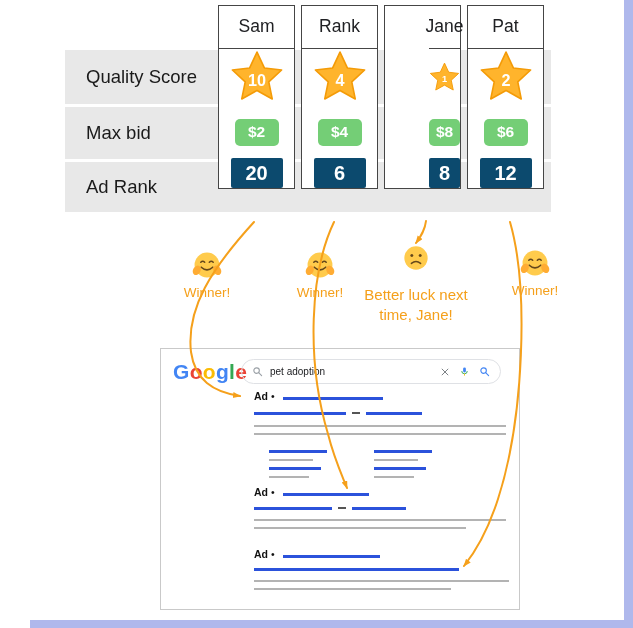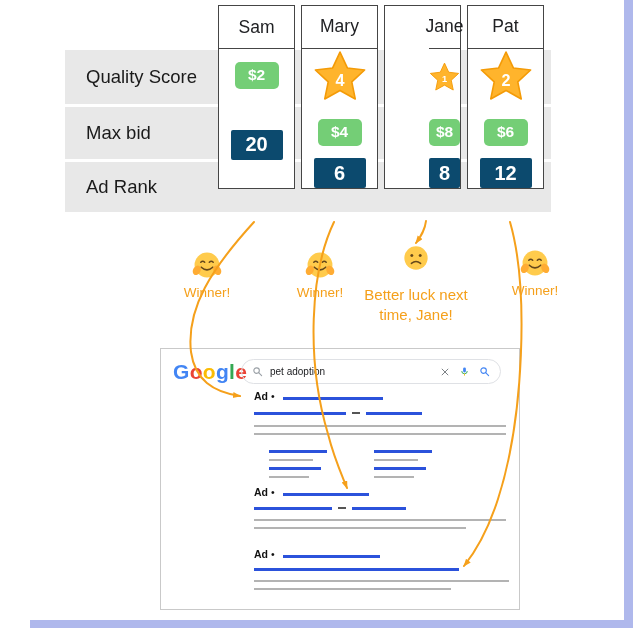--- a/index.html
+++ b/index.html
@@ -71,30 +71,36 @@
 </div>
 <div class="band" id="band-bid">
   <span>Max bid</span>
 </div>
 <div class="band" id="band-rank">
   <span>Ad Rank</span>
 </div>
 
 <div class="col" id="col-sam">
   <div class="hdr">Sam</div>
+  <div class="cell star">
+    <svg viewBox="0 0 50 50" width="56" height="54">
+      <path d="M25 1 L31.8 15.7 L47.8 17.6 L35.9 28.6 L39.1 44.4 L25 36.5 L10.9 44.4 L14.1 28.6 L2.2 17.6 L18.2 15.7 Z" fill="#FFB42C" stroke="#F49B07" stroke-width="1.5" stroke-linejoin="round"></path>
+      <text x="25" y="32" text-anchor="middle" font-size="15" font-weight="bold" fill="#fff">10</text>
+    </svg>
+  </div>
   <div class="cell bid">
     <div class="bid-badge">$2</div>
   </div>
   <div class="cell rank">
     <div class="rank-box">20</div>
   </div>
 </div>
 
 <div class="col" id="col-mary">
-  <div class="hdr">Mary</div>
+  <div class="hdr">Rank</div>
   <div class="cell star">
     <svg viewBox="0 0 50 50" width="56" height="54">
       <path d="M25 1 L31.8 15.7 L47.8 17.6 L35.9 28.6 L39.1 44.4 L25 36.5 L10.9 44.4 L14.1 28.6 L2.2 17.6 L18.2 15.7 Z" fill="#FFB42C" stroke="#F49B07" stroke-width="1.5" stroke-linejoin="round"></path>
       <text x="25" y="32" text-anchor="middle" font-size="15" font-weight="bold" fill="#fff">4</text>
     </svg>
   </div>
   <div class="cell bid">
     <div class="bid-badge">$4</div>
   </div>
   <div class="cell rank">

